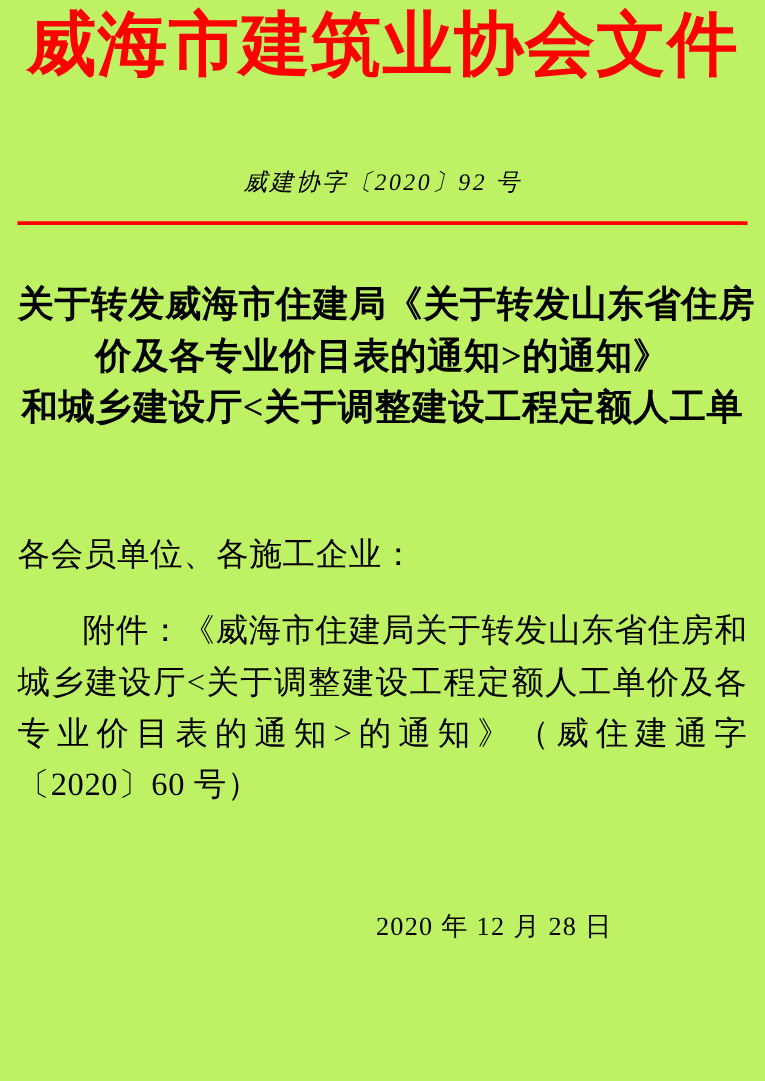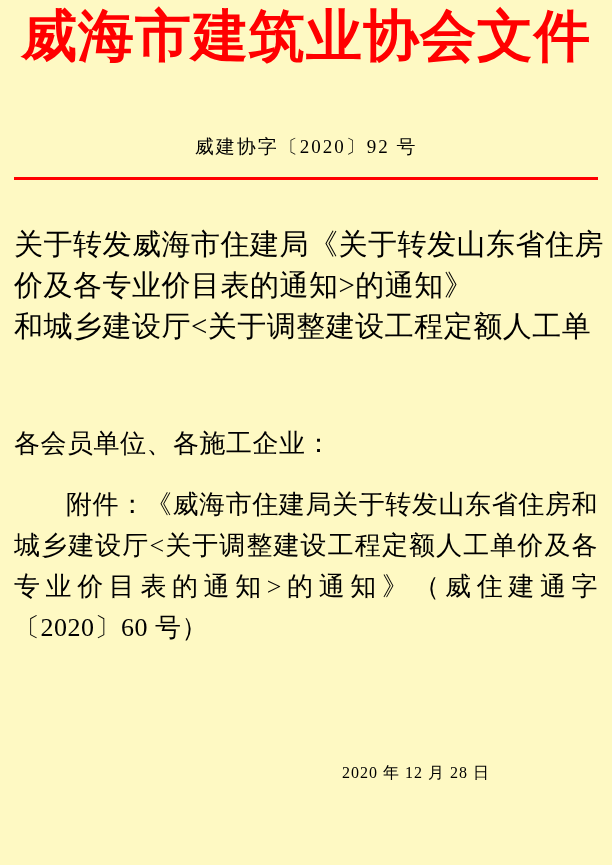--- a/index.html
+++ b/index.html
@@ -5,21 +5,21 @@
   html, body {
     margin: 0;
     padding: 0;
     background: #ffffff;
   }
   .page {
     position: relative;
     width: 612px;
     height: 865px;
     margin: 0 auto;
-    background: #fef9c3;
+    background: #bef264;
     box-sizing: border-box;
     padding: 0 14px;
     overflow: hidden;
     font-family: "Liberation Serif", "DejaVu Serif", serif;
     color: #000000;
   }
   .doc-header {
     margin-top: 6px;
     font-size: 56px;
     line-height: 60px;
@@ -28,31 +28,33 @@
     text-align: center;
     letter-spacing: 1px;
     white-space: nowrap;
   }
   .doc-number {
     margin-top: 70px;
     font-size: 19px;
     line-height: 22px;
     text-align: center;
     letter-spacing: 2px;
+    font-style: italic;
   }
   .red-rule {
     margin-top: 19px;
     height: 3px;
     background: #ff0000;
   }
   .doc-title {
     margin-top: 44px;
     font-size: 29px;
     line-height: 41px;
-    font-weight: 400;
+    font-weight: 700;
+    text-align: center;
     letter-spacing: 0.5px;
   }
   .doc-title span {
     display: block;
     white-space: nowrap;
   }
   .body-text {
     font-size: 26px;
     line-height: 41px;
     letter-spacing: 0.5px;
@@ -62,22 +64,22 @@
     margin-top: 76px;
   }
   .para {
     margin: 0;
     text-indent: 2em;
   }
   .para-attachment {
     margin-top: 20px;
   }
   .date-line {
-    margin-top: 114px;
-    font-size: 16px;
+    margin-top: 82px;
+    font-size: 21px;
     line-height: 22px;
     text-align: right;
     padding-right: 108px;
     letter-spacing: 1px;
     white-space: nowrap;
   }
 </style>
 </head>
 <body>
 

